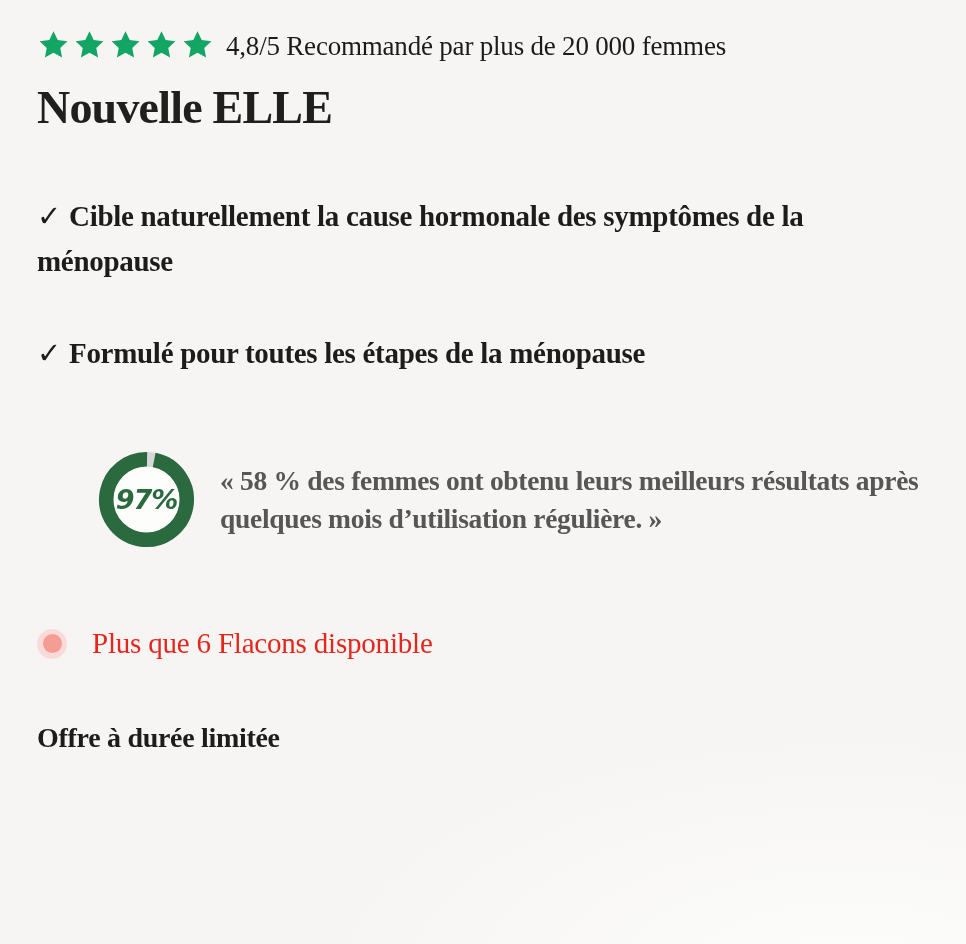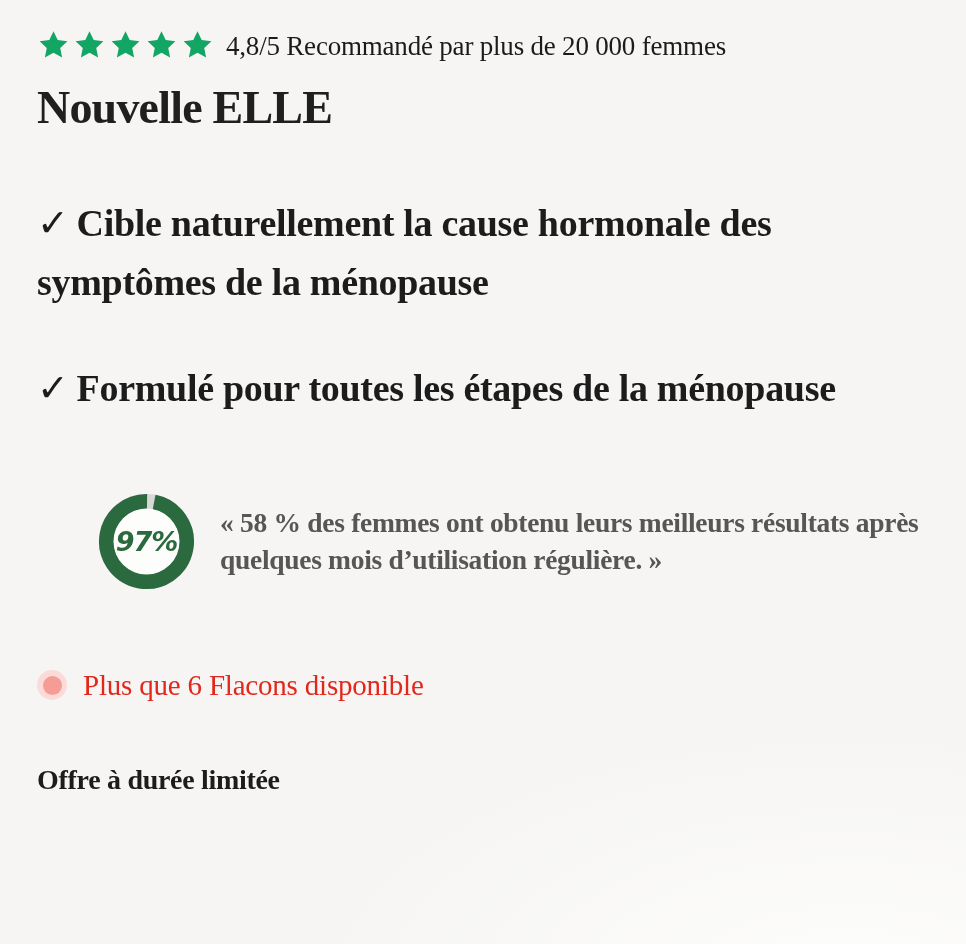--- a/index.html
+++ b/index.html
@@ -53,21 +53,21 @@
     font-weight: 700;
     letter-spacing: -0.8px;
     color: #1f1f1f;
   }
 
   
   .benefits {
     margin-top: 62px;
   }
   .benefit {
-    font-size: 38px;
+    font-size: 29px;
     font-weight: 700;
     line-height: 1.55;
     letter-spacing: -0.3px;
     color: #1c1c1c;
     margin-bottom: 47px;
     max-width: 900px;
   }
   .benefit .check {
     font-weight: 400;
     margin-right: 8px;
@@ -110,21 +110,21 @@
     letter-spacing: -0.3px;
     color: #565656;
     max-width: 730px;
   }
 
   
   .stock-row {
     display: flex;
     align-items: center;
     margin-top: 76px;
-    gap: 16px;
+    gap: 25px;
   }
   .pulse-dot {
     width: 30px;
     height: 30px;
     border-radius: 50%;
     background: #fbdbd9;
     display: flex;
     align-items: center;
     justify-content: center;
     flex: 0 0 auto;

